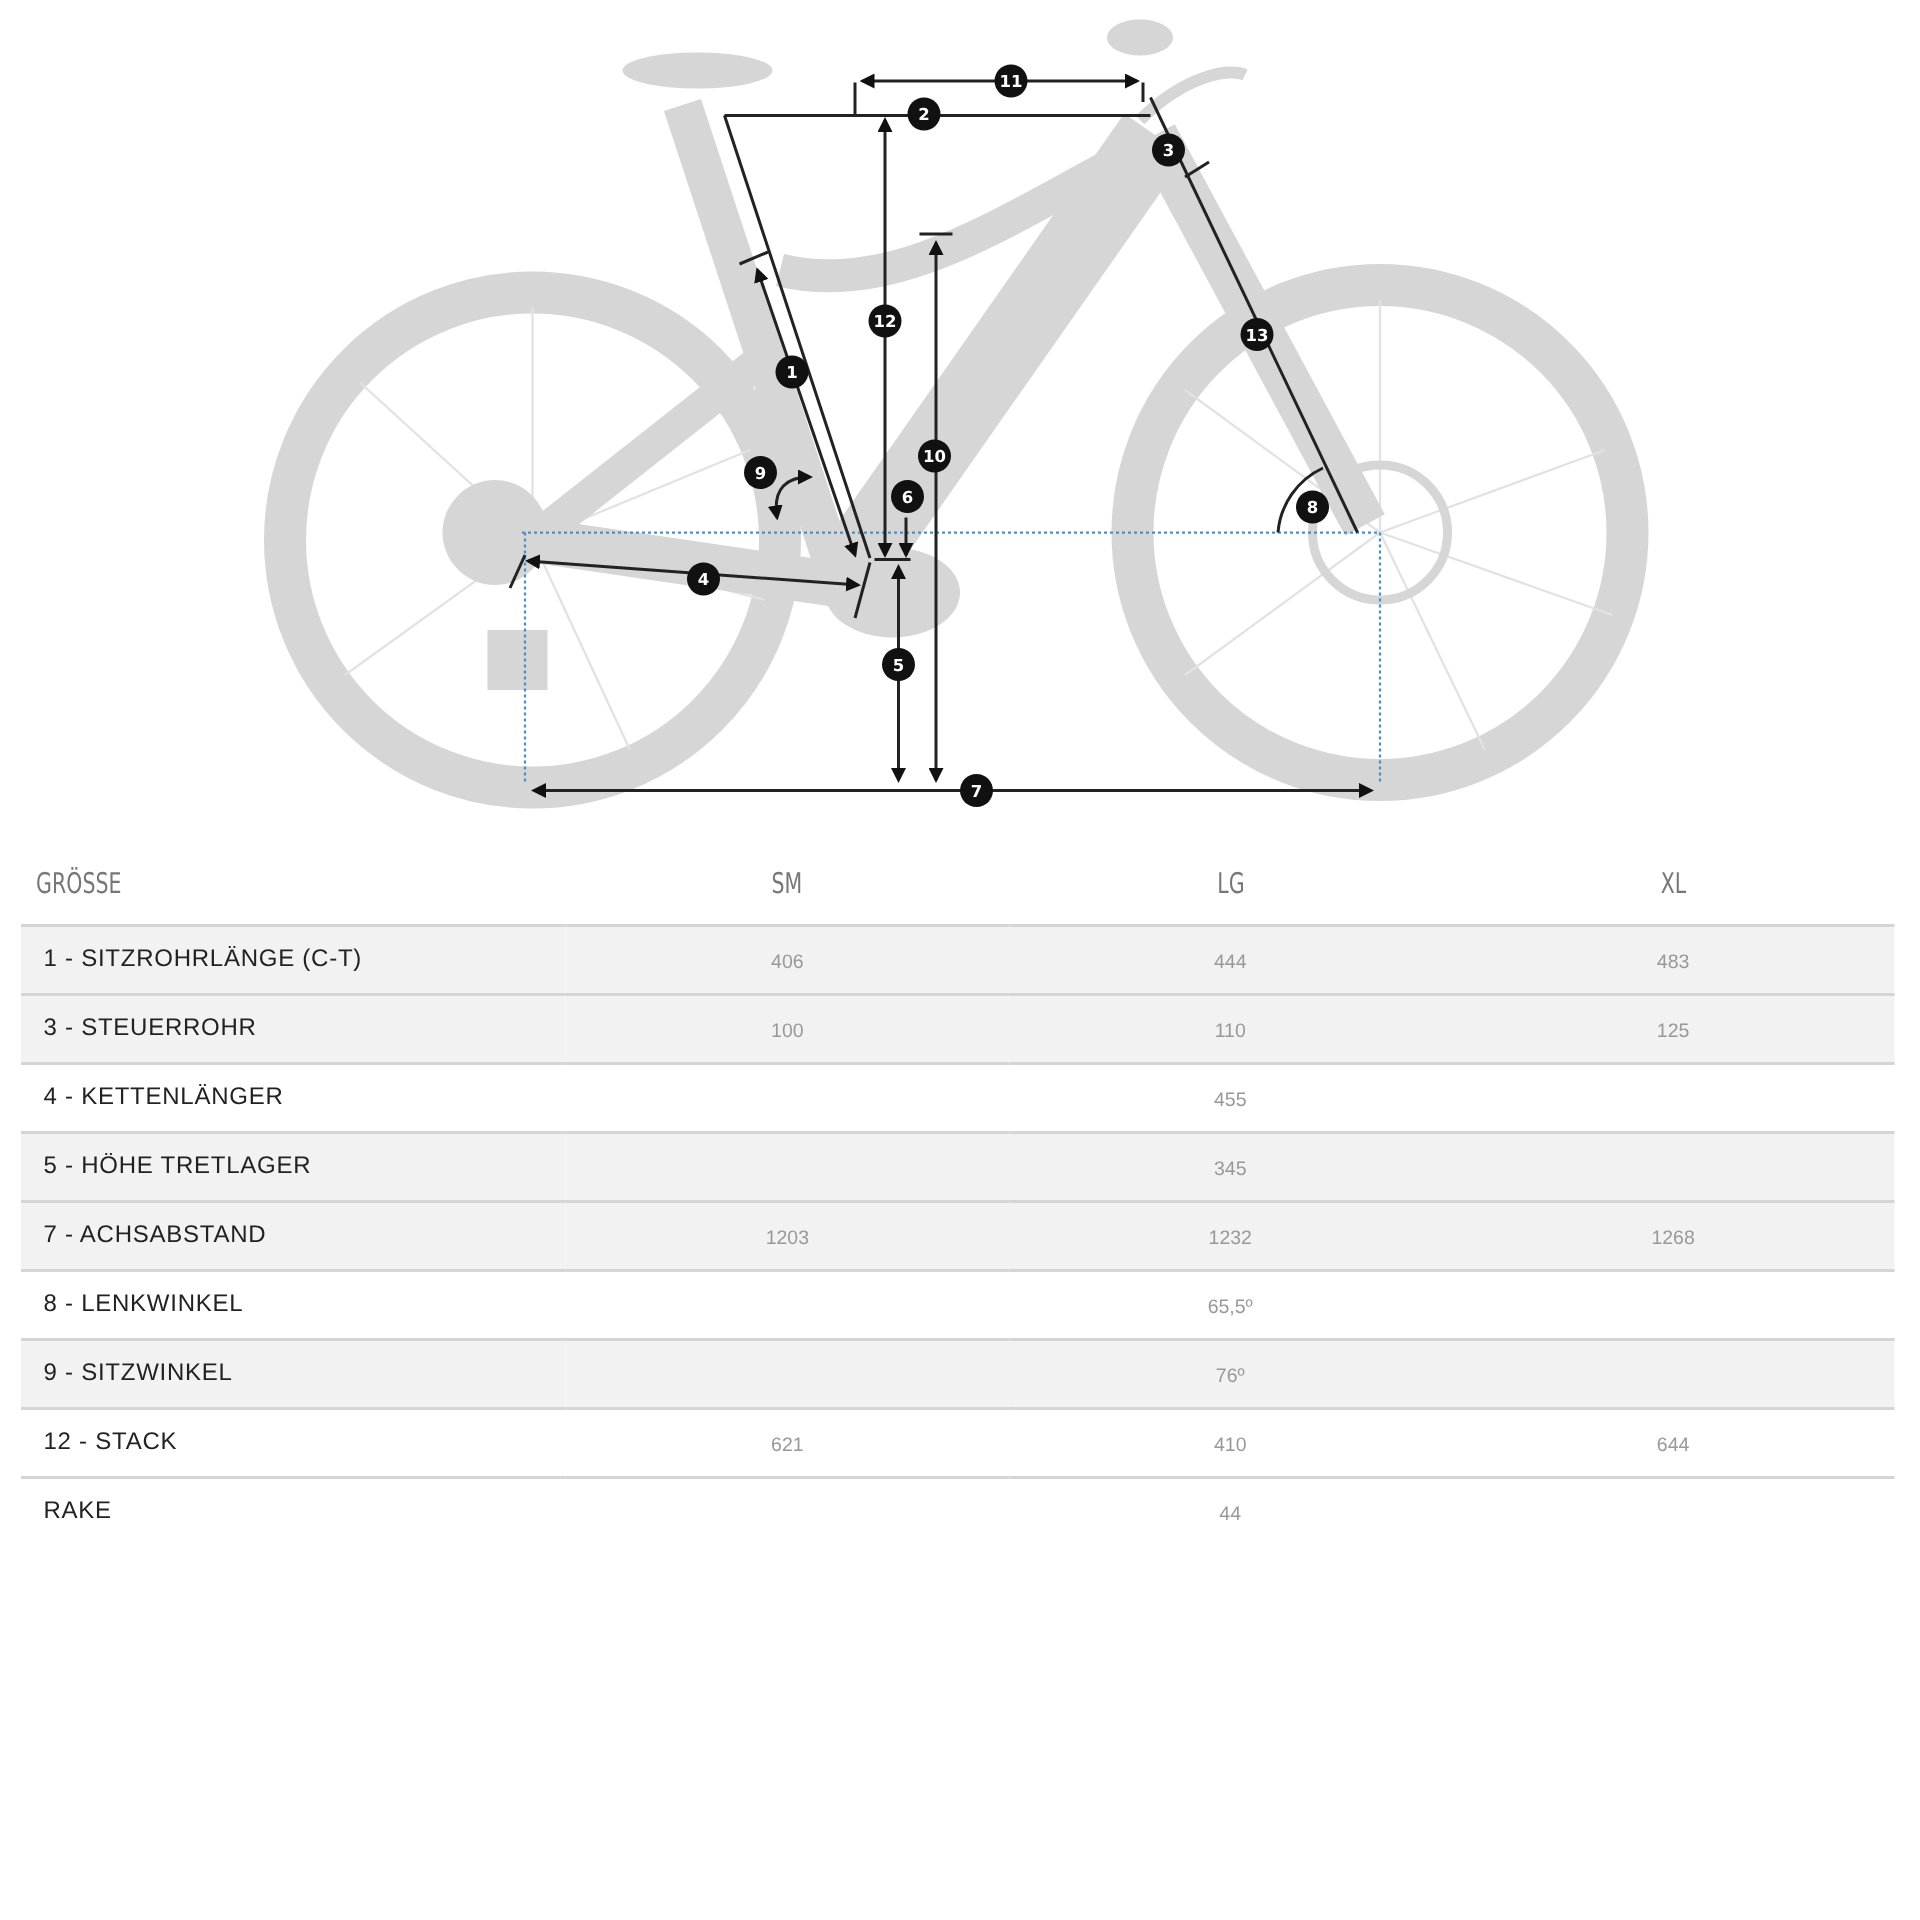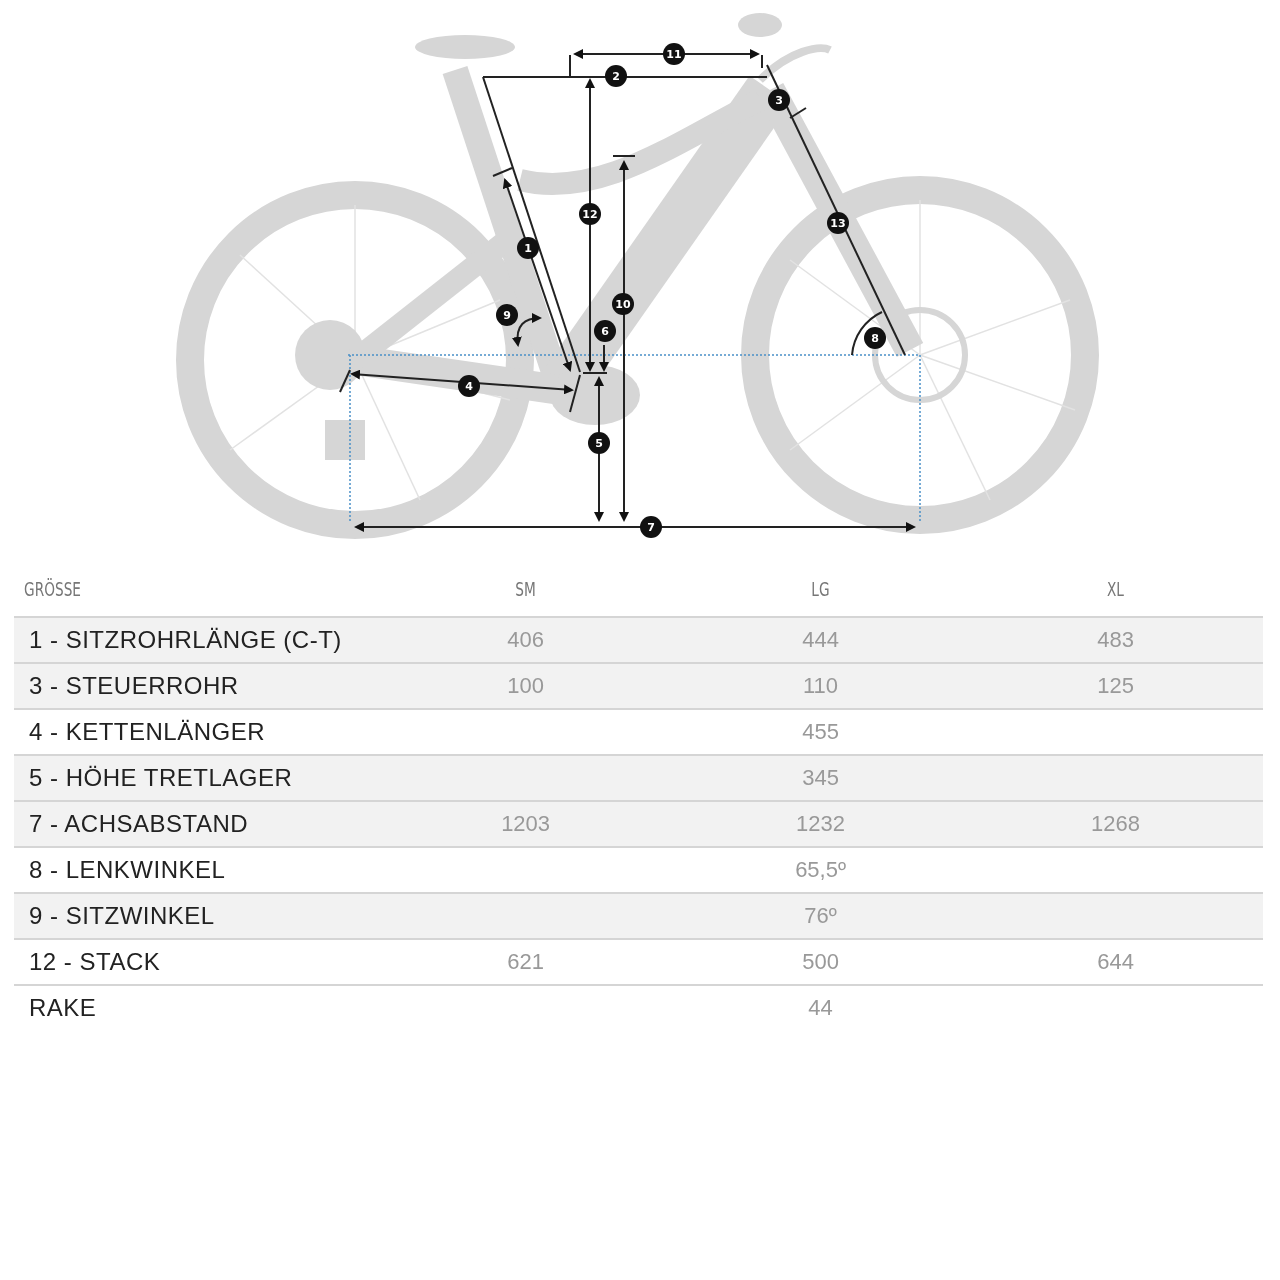--- a/index.html
+++ b/index.html
@@ -3,23 +3,23 @@
 <meta charset="utf-8">
 <style>
   html, body { margin: 0; padding: 0; background: #ffffff; }
   body { width: 1280px; height: 1280px; overflow: hidden; position: relative; font-family: "Liberation Sans", sans-serif; }
   .diagram { position: absolute; left: 0; top: 0; width: 1280px; height: 560px; }
   .diagram svg { width: 1280px; height: 560px; display: block; }
   .badge-text { font-family: "DejaVu Sans", sans-serif; font-weight: bold; font-size: 11px; fill: #ffffff; }
   table.geo { position: absolute; left: 14px; top: 562px; width: 1249px; border-collapse: collapse; }
   table.geo th { height: 52px; font-family: "DejaVu Sans", sans-serif; font-weight: normal; font-size: 19px; color: #777777; transform: scaleX(0.72); letter-spacing: 0px; text-align: center; }
   table.geo th.label-head { text-align: left; transform-origin: left center; padding-left: 14px; }
-  table.geo td { border-top: 2px solid #d5d5d5; font-size: 22px; color: #999999; text-align: center; height: 44px; padding: 0; }
+  table.geo td { border-top: 2px solid #d5d5d5; font-size: 13px; color: #999999; text-align: center; height: 44px; padding: 0; }
   table.geo tr.shaded td { background: #f2f2f2; }
-  table.geo td.label { text-align: left; padding-left: 15px; color: #222222; font-size: 24px; font-weight: normal; letter-spacing: 0.5px; width: 352px; line-height: 28px; }
+  table.geo td.label { text-align: left; padding-left: 15px; color: #222222; font-size: 16px; font-weight: normal; letter-spacing: 0.5px; width: 352px; line-height: 28px; }
   table.geo tr.tall td { height: 72px; }
   table.geo td.val { width: 300px; }
   table.geo tr:last-child td { border-bottom: none; }
 </style>
 </head>
 <body>
 
 <div class="diagram">
   <svg viewBox="0 0 1280 560" xmlns="http://www.w3.org/2000/svg">
     <defs>
@@ -207,21 +207,21 @@
     </tr>
     <tr class="shaded">
       <td class="label">9 - SITZWINKEL</td>
       <td class="val"></td>
       <td class="val">76º</td>
       <td class="val"></td>
     </tr>
     <tr>
       <td class="label">12 - STACK</td>
       <td class="val">621</td>
-      <td class="val">500</td>
+      <td class="val">410</td>
       <td class="val">644</td>
     </tr>
     <tr>
       <td class="label">RAKE</td>
       <td class="val"></td>
       <td class="val">44</td>
       <td class="val"></td>
     </tr>
   </tbody>
 </table>

